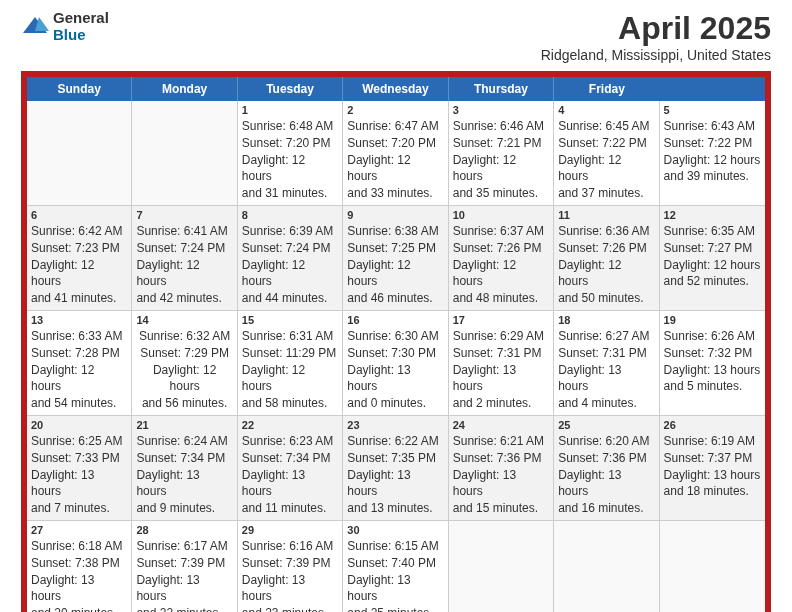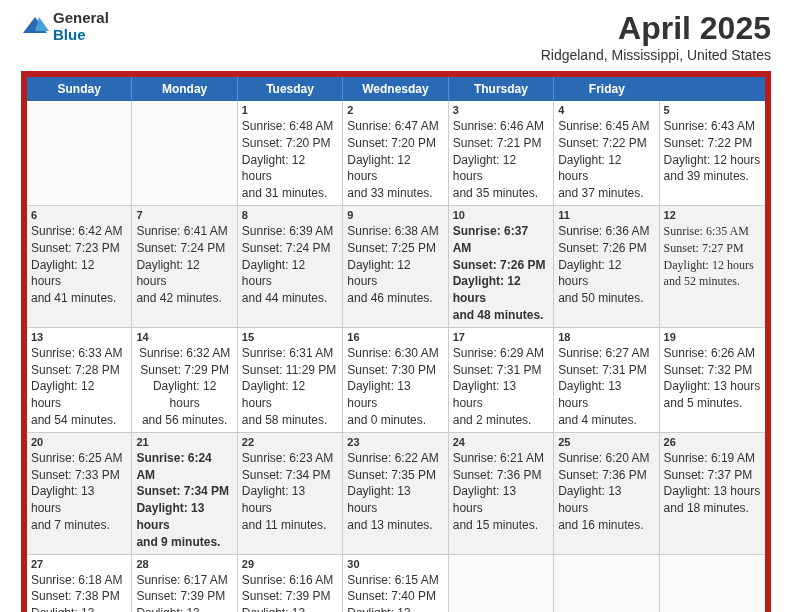--- a/index.html
+++ b/index.html
@@ -208,35 +208,35 @@
           </div>
           <div class="day-cell">
             <div class="day-number">9</div>
             <div class="day-info" style="white-space: pre-line;">Sunrise: 6:38 AM
 Sunset: 7:25 PM
 Daylight: 12 hours
 and 46 minutes.</div>
           </div>
           <div class="day-cell">
             <div class="day-number">10</div>
-            <div class="day-info" style="white-space: pre-line; font-weight: bold;">Sunrise: 6:37 AM
+            <div class="day-info" style="white-space: pre-line;">Sunrise: 6:37 AM
 Sunset: 7:26 PM
 Daylight: 12 hours
 and 48 minutes.</div>
           </div>
           <div class="day-cell">
             <div class="day-number">11</div>
             <div class="day-info" style="white-space: pre-line;">Sunrise: 6:36 AM
 Sunset: 7:26 PM
 Daylight: 12 hours
 and 50 minutes.</div>
           </div>
           <div class="day-cell">
             <div class="day-number">12</div>
-            <div class="day-info" style="white-space: pre-line; font-family: Liberation Serif, serif;">Sunrise: 6:35 AM
+            <div class="day-info" style="white-space: pre-line;">Sunrise: 6:35 AM
 Sunset: 7:27 PM
 Daylight: 12 hours
 and 52 minutes.</div>
           </div>
         </div>
         <div class="calendar-row">
           <div class="day-cell">
             <div class="day-number">13</div>
             <div class="day-info" style="white-space: pre-line;">Sunrise: 6:33 AM
 Sunset: 7:28 PM
@@ -289,21 +289,21 @@
         <div class="calendar-row alt-row">
           <div class="day-cell">
             <div class="day-number">20</div>
             <div class="day-info" style="white-space: pre-line;">Sunrise: 6:25 AM
 Sunset: 7:33 PM
 Daylight: 13 hours
 and 7 minutes.</div>
           </div>
           <div class="day-cell">
             <div class="day-number">21</div>
-            <div class="day-info" style="white-space: pre-line; font-weight: bold;">Sunrise: 6:24 AM
+            <div class="day-info" style="white-space: pre-line;">Sunrise: 6:24 AM
 Sunset: 7:34 PM
 Daylight: 13 hours
 and 9 minutes.</div>
           </div>
           <div class="day-cell">
             <div class="day-number">22</div>
             <div class="day-info" style="white-space: pre-line;">Sunrise: 6:23 AM
 Sunset: 7:34 PM
 Daylight: 13 hours
 and 11 minutes.</div>

